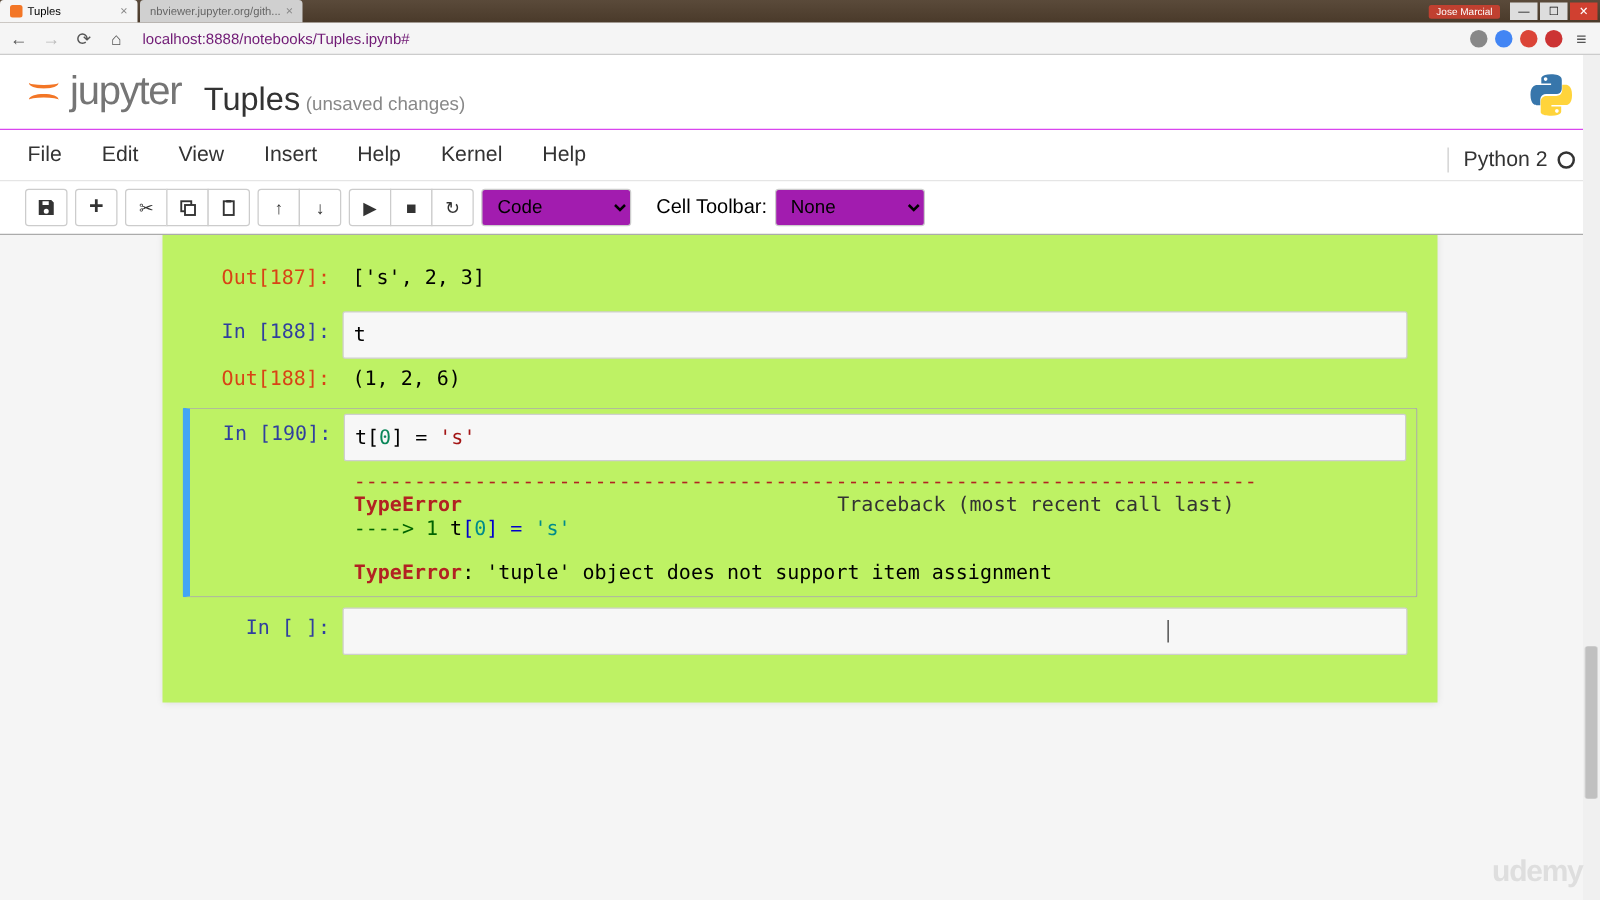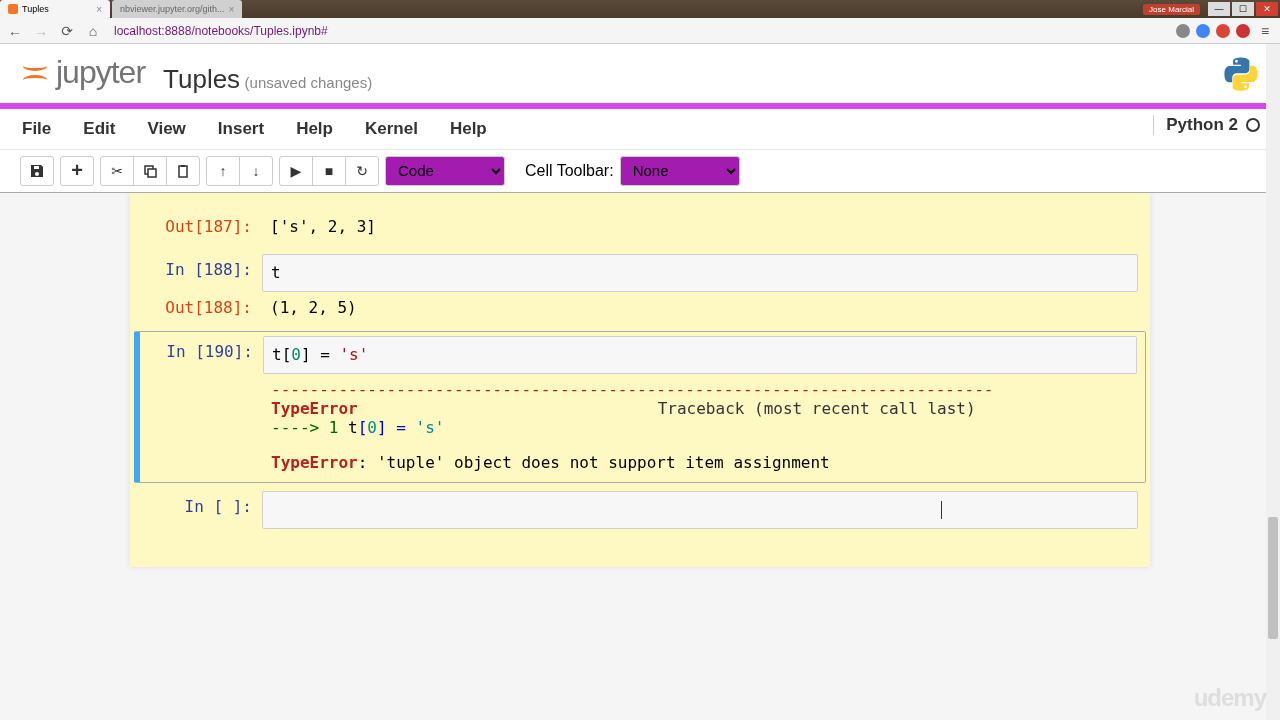--- a/index.html
+++ b/index.html
@@ -18,53 +18,53 @@
 .user-badge { position: absolute; right: 80px; background: #c04030; color: #fff; font-size: 8px; padding: 1px 6px; border-radius: 2px; }
 
 .addr-bar { height: 26px; background: #f5f5f5; border-bottom: 1px solid #ccc; display: flex; align-items: center; padding: 0 6px; gap: 8px; }
 .nav-btn { width: 18px; height: 18px; display: flex; align-items: center; justify-content: center; color: #555; font-size: 14px; cursor: pointer; }
 .addr-input { flex: 1; font-size: 12px; color: #701a75; padding: 2px 4px; }
 .ext-icons { display: flex; gap: 6px; align-items: center; }
 .ext-icon { width: 14px; height: 14px; border-radius: 50%; }
 
 
 .jupyter-area { background: #fff; }
-.jp-header { padding: 10px 20px 8px; display: flex; align-items: center; justify-content: space-between; border-bottom: 6px solid #d946ef; }
+.jp-header { padding: 10px 20px 8px; display: flex; align-items: flex-end; justify-content: space-between; border-bottom: 1px solid #d946ef; }
 .jp-brand { display: flex; align-items: baseline; gap: 18px; }
 .jp-logo { display: flex; align-items: center; gap: 6px; }
 .jp-logo-icon { width: 30px; height: 30px; position: relative; }
 .jp-logo-icon::before, .jp-logo-icon::after { content: ""; position: absolute; left: 3px; right: 3px; height: 7px; border-radius: 50%; }
 .jp-logo-icon::before { top: 3px; border-bottom: 3px solid #f37626; }
 .jp-logo-icon::after { bottom: 3px; border-top: 3px solid #f37626; }
 .jp-logo-text { font-size: 32px; color: #757575; font-weight: 400; letter-spacing: -1px; }
 .nb-name { font-size: 26px; color: #333; }
 .nb-status { font-size: 15px; color: #888; }
 .kernel-logo { width: 38px; height: 38px; }
 .kernel-logo svg { width: 100%; height: 100%; }
 
 
-.menu-bar { padding: 6px 20px; display: flex; gap: 28px; border-bottom: 1px solid #e5e5e5; align-items: flex-start; font-weight: bold; }
+.menu-bar { padding: 6px 20px; display: flex; gap: 28px; border-bottom: 1px solid #e5e5e5; align-items: flex-end; }
 .menu-item { font-size: 17px; color: #333; cursor: pointer; padding: 4px 2px; }
 .menu-spacer { flex: 1; }
 .kernel-indicator { font-size: 17px; color: #333; display: flex; align-items: center; gap: 8px; border-left: 1px solid #ccc; padding-left: 12px; }
 .kernel-circle { width: 14px; height: 14px; border: 2px solid #333; border-radius: 50%; }
 
 
 .toolbar { padding: 6px 20px; display: flex; gap: 6px; align-items: center; border-bottom: 1px solid #ababab; }
 .tb-btn { width: 34px; height: 30px; border: 1px solid #ccc; background: #fff; border-radius: 3px; display: flex; align-items: center; justify-content: center; cursor: pointer; font-size: 14px; color: #333; }
 .tb-group { display: flex; }
 .tb-group .tb-btn { border-radius: 0; margin-left: -1px; }
 .tb-group .tb-btn:first-child { border-radius: 3px 0 0 3px; margin-left: 0; }
 .tb-group .tb-btn:last-child { border-radius: 0 3px 3px 0; }
 .tb-select { height: 30px; border: 1px solid #ccc; border-radius: 3px; padding: 0 8px; font-size: 15px; min-width: 120px; background: #a21caf; }
 .tb-label { font-size: 16px; margin-left: 14px; }
 
 
 .notebook { background: #f5f5f5; padding: 0; height: calc(720px - 18px - 26px - 58px - 40px - 42px); overflow: auto; }
-.nb-inner { background: #fef9c3; margin: 0 auto; max-width: 1020px; box-shadow: 0 0 6px rgba(0,0,0,0.1); padding: 10px 4px 30px; }
+.nb-inner { background: #bef264; margin: 0 auto; max-width: 1020px; box-shadow: 0 0 6px rgba(0,0,0,0.1); padding: 10px 16px 30px; }
 
 .cell { padding: 4px 8px; margin: 4px 0; }
 .cell.selected { border: 1px solid #ababab; border-left: 6px solid #42a5f5; border-radius: 2px; padding-left: 3px; }
 .cell-row { display: flex; align-items: flex-start; }
 .prompt { width: 120px; text-align: right; font-family: monospace; font-size: 16px; padding: 6px 10px 6px 0; flex-shrink: 0; }
 .prompt.in { color: #303f9f; }
 .prompt.out { color: #d84315; }
 .cell-content { flex: 1; }
 .code-input { border: 1px solid #cfcfcf; border-radius: 2px; background: #f7f7f7; padding: 6px 8px; font-family: monospace; font-size: 16px; line-height: 1.5; }
 .output-text { padding: 6px 8px; font-family: monospace; font-size: 16px; }
@@ -212,21 +212,21 @@
 
       <div class="cell">
         <div class="cell-row">
           <div class="prompt in">In [188]:</div>
           <div class="cell-content">
               <div class="code-input">t</div>
             </div>
         </div>
         <div class="cell-row">
           <div class="prompt out">Out[188]:</div>
-          <div class="cell-content output-text">(1, 2, 5)</div>
+          <div class="cell-content output-text">(1, 2, 6)</div>
         </div>
       </div>
 
       <div class="cell selected">
         <div class="cell-row">
           <div class="prompt in">In [190]:</div>
           <div class="cell-content">
             <div class="code-input"><span>t[</span><span class="syntax-num">0</span><span>] = </span><span class="syntax-str">'s'</span></div>
           </div>
         </div>

